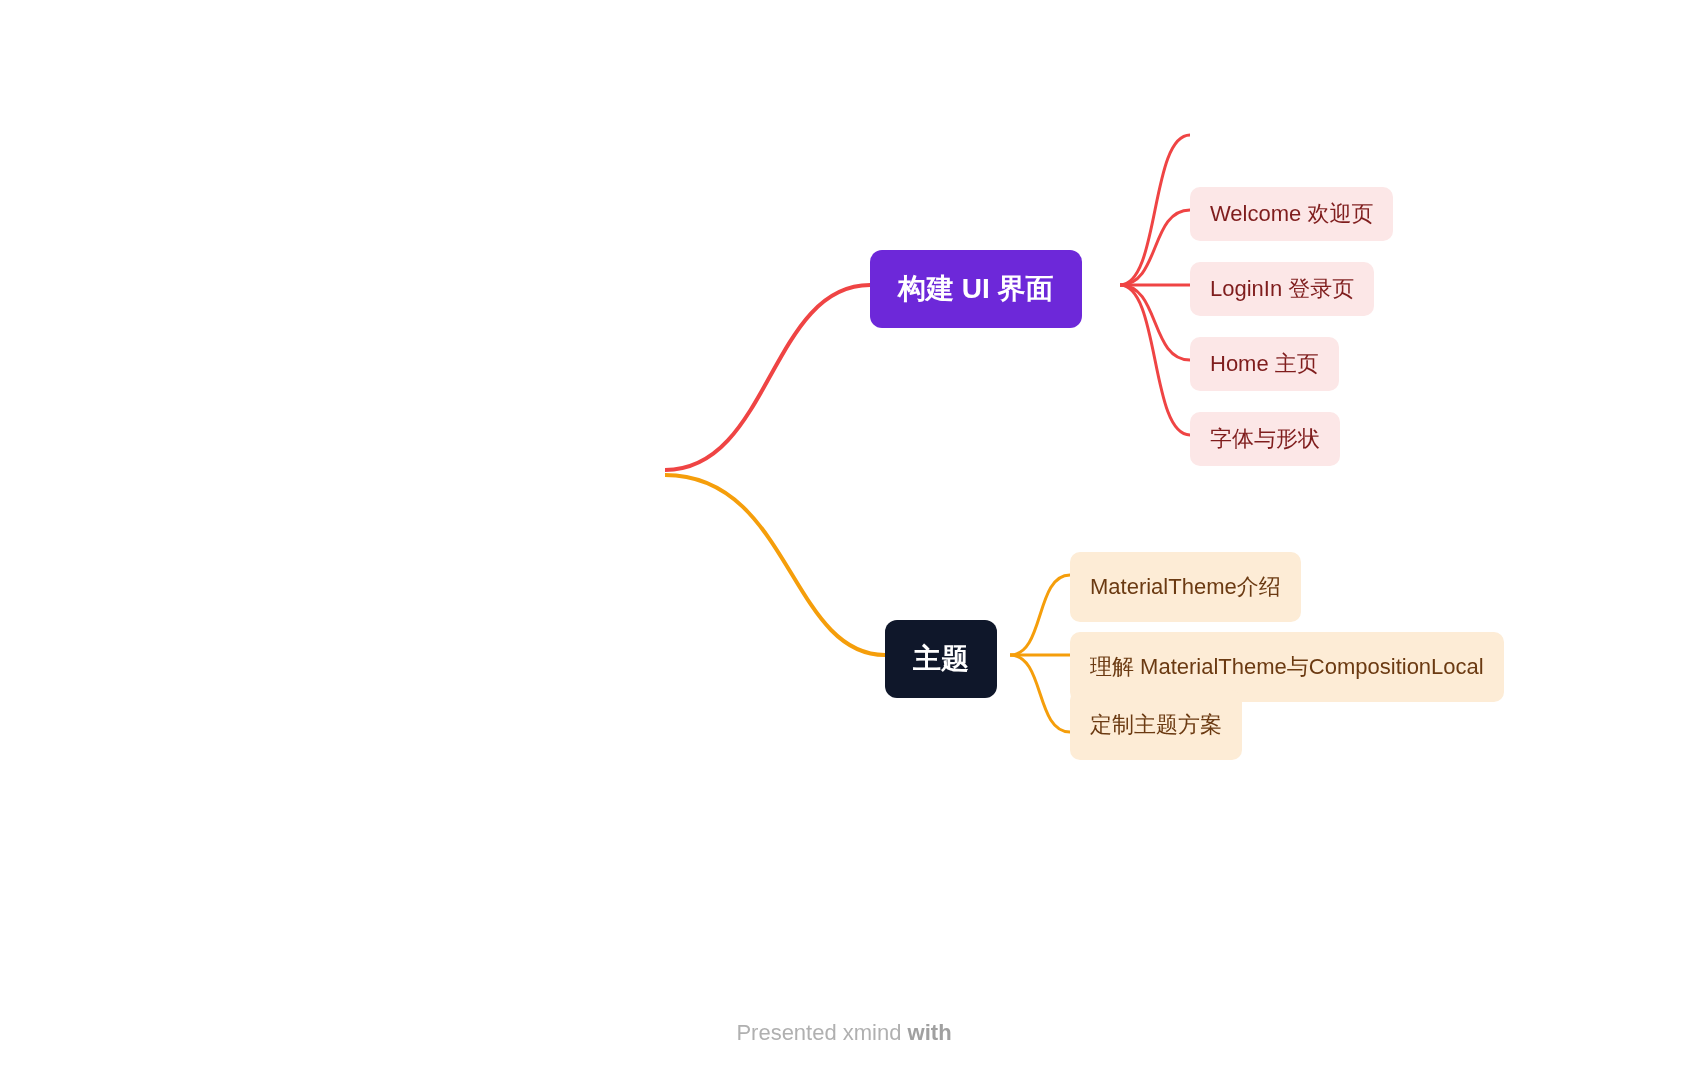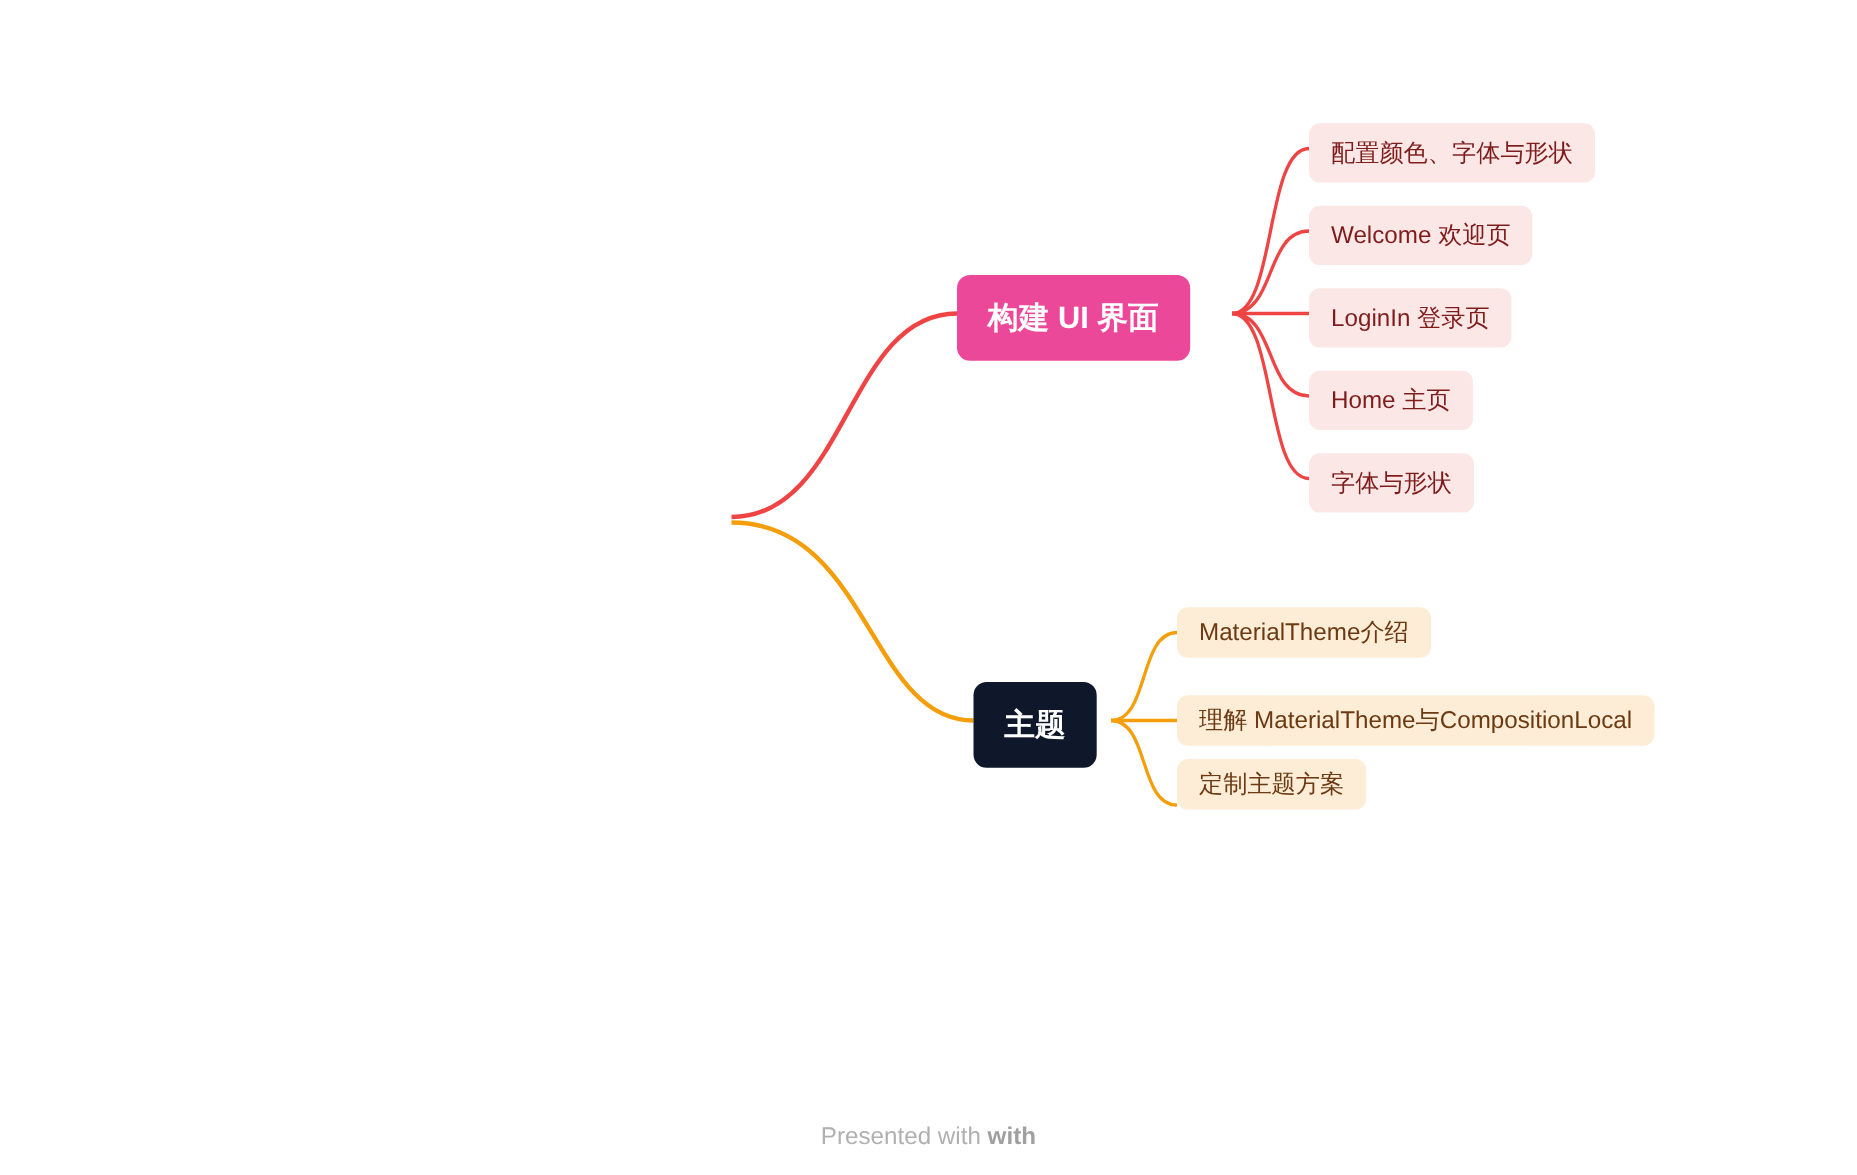--- a/index.html
+++ b/index.html
@@ -33,21 +33,21 @@
   }
   .root {
     background: #0f1b3a;
     color: #ffffff;
     font-size: 40px;
     font-weight: 700;
     padding: 36px 44px;
     border-radius: 18px;
   }
   .branch-red {
-    background: #ec4899;
+    background: #6d28d9;
     color: #ffffff;
     font-size: 28px;
     font-weight: 600;
     padding: 20px 28px;
   }
   .branch-orange {
     background: #0f172a;
     color: #ffffff;
     font-size: 28px;
     font-weight: 600;
@@ -57,21 +57,21 @@
     background: #fce7e7;
     color: #7f1d1d;
     font-size: 22px;
     padding: 12px 20px;
     border-radius: 10px;
   }
   .leaf-orange {
     background: #fdecd6;
     color: #6b3a12;
     font-size: 22px;
-    padding: 8px 20px;
+    padding: 20px 20px;
     border-radius: 10px;
     justify-content: flex-end;
   }
   .footer {
     position: absolute;
     bottom: 22px;
     left: 0;
     right: 0;
     text-align: center;
     color: #b0b0b0;
@@ -102,23 +102,20 @@
     <path d="M 1010 655 C 1045 655, 1035 575, 1070 575" stroke="#f59e0b" stroke-width="3" fill="none"></path>
     <path d="M 1010 655 L 1070 655" stroke="#f59e0b" stroke-width="3" fill="none"></path>
     <path d="M 1010 655 C 1045 655, 1035 732, 1070 732" stroke="#f59e0b" stroke-width="3" fill="none"></path>
   </svg>
 
 
   <div class="node branch-red" style="left:870px; top:250px;">
     <span>构建 UI 界面</span>
   </div>
 
-  <div class="node leaf-red" style="left:1190px; top:112px;">
-    <span>配置颜色、字体与形状</span>
-  </div>
   <div class="node leaf-red" style="left:1190px; top:187px;">
     <span>Welcome 欢迎页</span>
   </div>
   <div class="node leaf-red" style="left:1190px; top:262px;">
     <span>LoginIn 登录页</span>
   </div>
   <div class="node leaf-red" style="left:1190px; top:337px;">
     <span>Home 主页</span>
   </div>
   <div class="node leaf-red" style="left:1190px; top:412px;">
@@ -135,14 +132,14 @@
   <div class="node leaf-orange" style="left:1070px; top:632px;">
     <span>理解 MaterialTheme与CompositionLocal</span>
   </div>
   <div class="node leaf-orange" style="left:1070px; top:690px;">
     <span>定制主题方案</span>
   </div>
 
 </div>
 
 <div class="footer">
-  <span>Presented with </span><span class="brand">with</span>
+  <span>Presented xmind </span><span class="brand">with</span>
 </div>
 
 </body></html>

